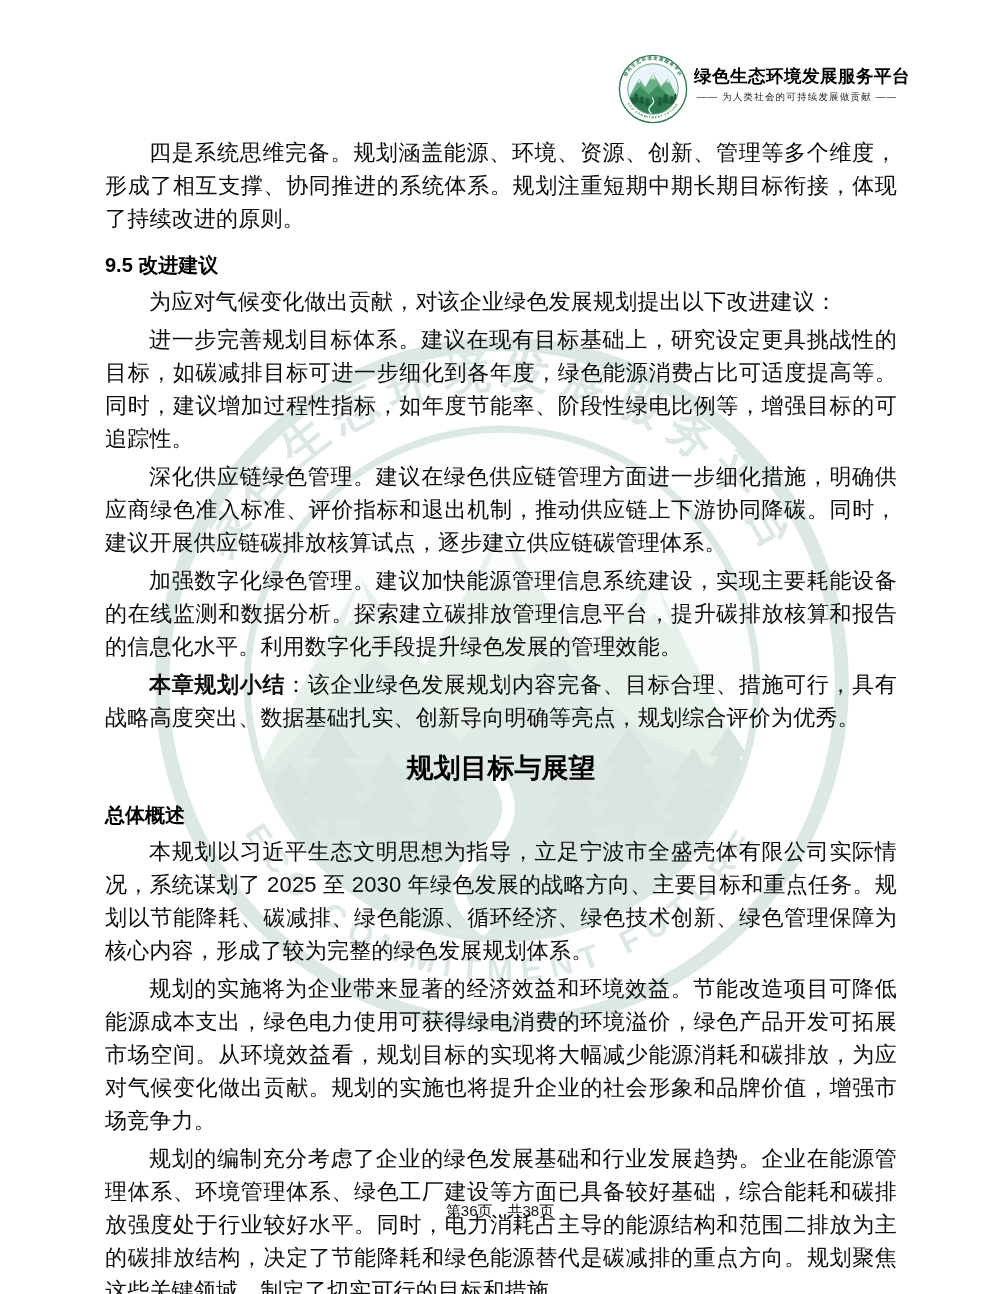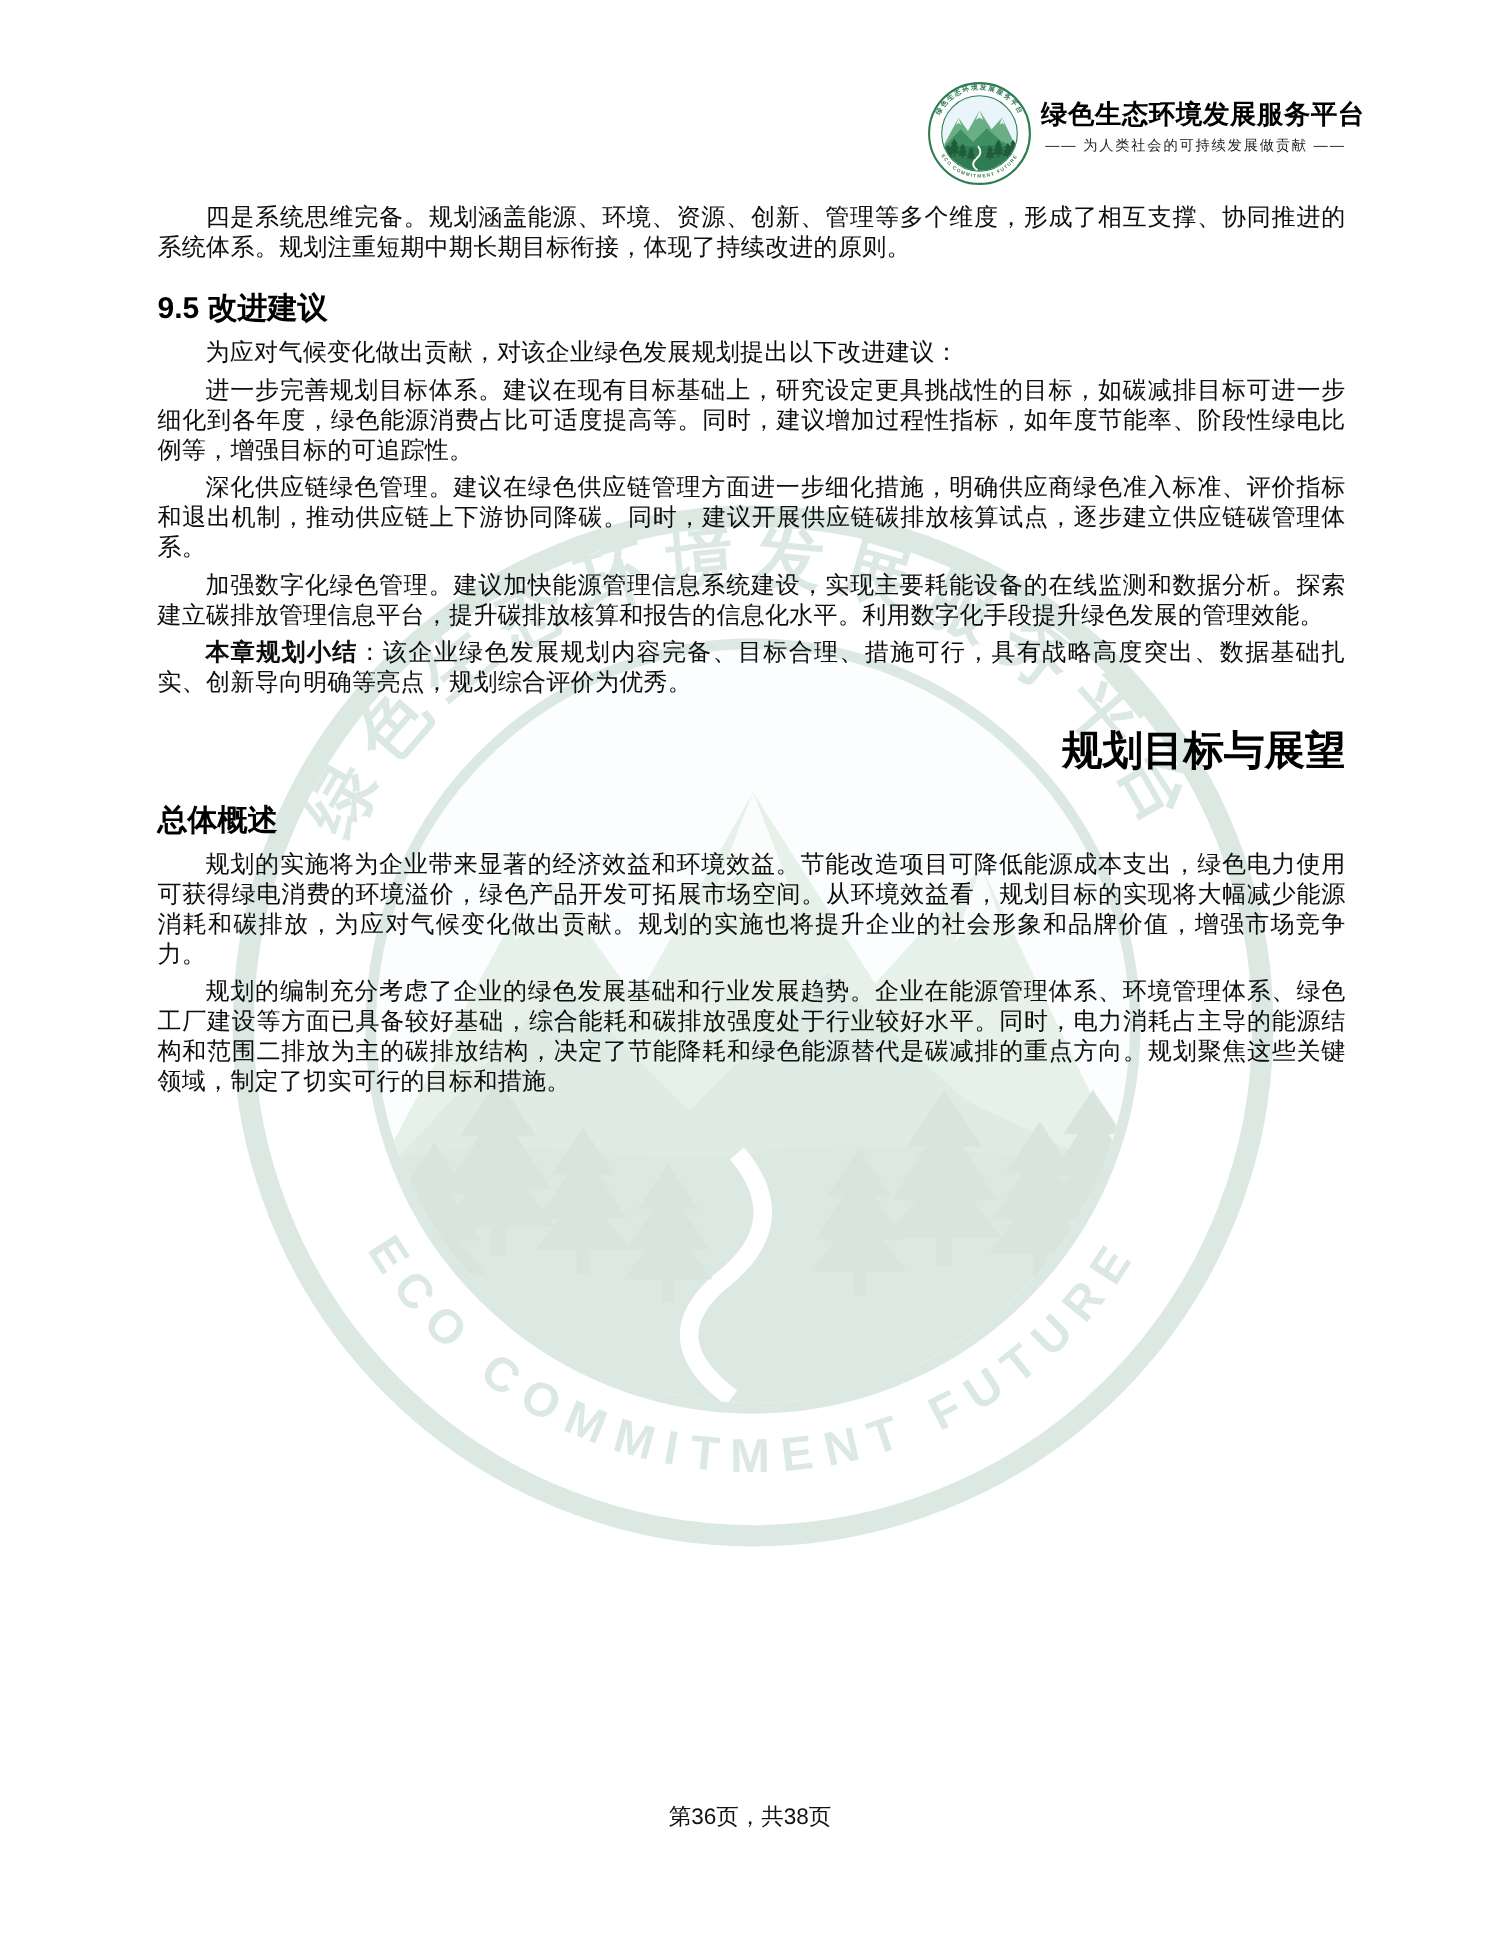--- a/index.html
+++ b/index.html
@@ -27,31 +27,31 @@
 
   
   .watermark{
     position:absolute;left:148px;top:330px;width:708px;height:708px;
     opacity:0.16;z-index:1;pointer-events:none;
   }
 
   
   .content{position:absolute;top:131px;left:105px;width:792px;z-index:2;}
   .para{
-    font-size:16px;line-height:20px;margin:5px 0;
+    font-size:22px;line-height:33px;margin:5px 0;
     text-align:justify;text-indent:2em;color:#0d0d0d;
     letter-spacing:0.2px;
   }
   .sub-heading{
     font-size:20px;font-weight:bold;color:#000;
     margin:17px 0 7px 0;line-height:26px;
   }
   .chapter-heading{
     font-size:27px;font-weight:bold;color:#000;
-    text-align:right;margin:17px 0 11px 0;line-height:34px;
+    text-align:center;margin:17px 0 11px 0;line-height:34px;
   }
   .summary-label{font-weight:bold;}
 
   
   .footer{
     position:absolute;top:1202px;left:0;width:100%;
     text-align:center;font-size:15px;color:#111;z-index:2;
   }
 
   .defs-holder{position:absolute;width:0;height:0;overflow:hidden;}
@@ -132,20 +132,21 @@
 
     <p class="para">加强数字化绿色管理。建议加快能源管理信息系统建设，实现主要耗能设备的在线监测和数据分析。探索建立碳排放管理信息平台，提升碳排放核算和报告的信息化水平。利用数字化手段提升绿色发展的管理效能。</p>
 
 
     <p class="para"><span class="summary-label">本章规划小结</span><span>：该企业绿色发展规划内容完备、目标合理、措施可行，具有战略高度突出、数据基础扎实、创新导向明确等亮点，规划综合评价为优秀。</span></p>
 
     <h1 class="chapter-heading">规划目标与展望</h1>
 
     <h3 class="sub-heading">总体概述</h3>
 
+    <p class="para">本规划以习近平生态文明思想为指导，立足宁波市全盛壳体有限公司实际情况，系统谋划了 2025 至 2030 年绿色发展的战略方向、主要目标和重点任务。规划以节能降耗、碳减排、绿色能源、循环经济、绿色技术创新、绿色管理保障为核心内容，形成了较为完整的绿色发展规划体系。</p>
 
     <p class="para">规划的实施将为企业带来显著的经济效益和环境效益。节能改造项目可降低能源成本支出，绿色电力使用可获得绿电消费的环境溢价，绿色产品开发可拓展市场空间。从环境效益看，规划目标的实现将大幅减少能源消耗和碳排放，为应对气候变化做出贡献。规划的实施也将提升企业的社会形象和品牌价值，增强市场竞争力。</p>
 
     <p class="para">规划的编制充分考虑了企业的绿色发展基础和行业发展趋势。企业在能源管理体系、环境管理体系、绿色工厂建设等方面已具备较好基础，综合能耗和碳排放强度处于行业较好水平。同时，电力消耗占主导的能源结构和范围二排放为主的碳排放结构，决定了节能降耗和绿色能源替代是碳减排的重点方向。规划聚焦这些关键领域，制定了切实可行的目标和措施。</p>
 
   </div>
 
   <div class="footer">
     <span>第36页，共38页</span>
   </div>

